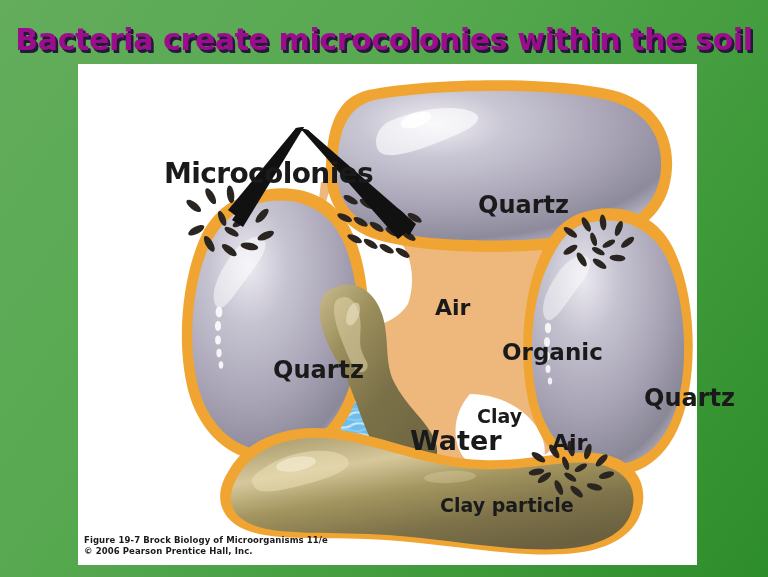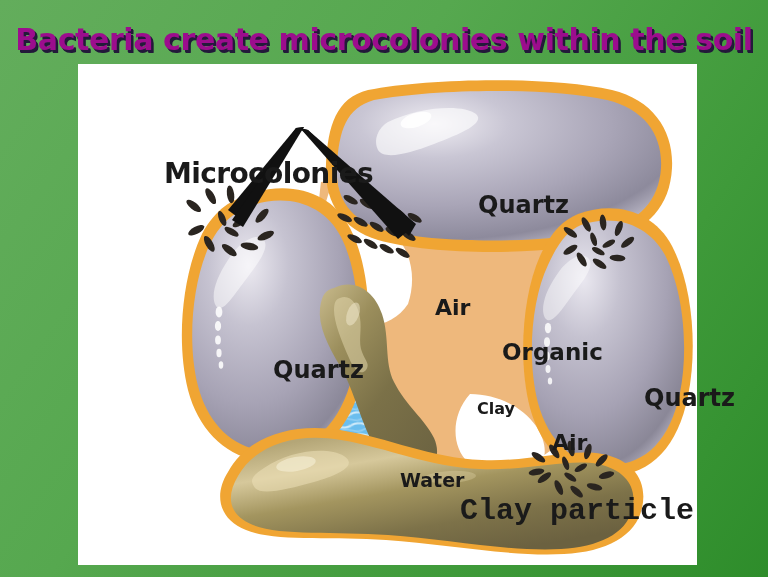--- a/index.html
+++ b/index.html
@@ -72,23 +72,23 @@
     line-height: 1.02;
     pointer-events: none;
   }
   .lbl-microcolonies { left: 86px;  top: 96px;  font-size: 28px; letter-spacing: -0.6px; }
   .lbl-quartz-top    { left: 400px; top: 129px; font-size: 24px; }
   .lbl-quartz-left   { left: 195px; top: 294px; font-size: 24px; }
   .lbl-quartz-right  { left: 566px; top: 322px; font-size: 24px; }
   .lbl-air-1         { left: 357px; top: 233px; font-size: 22px; }
   .lbl-air-2         { left: 474px; top: 368px; font-size: 22px; }
   .lbl-organic       { left: 424px; top: 230px; font-size: 23px; text-align: center; }
-  .lbl-clay-particle { left: 399px; top: 304px; font-size: 16px; text-align: right; }
-  .lbl-water         { left: 322px; top: 363px; font-size: 19px; margin-top: 44px; }
-  .lbl-clay-bottom   { left: 382px; top: 432px; font-size: 30px; font-family: Liberation Mono, monospace; }
+  .lbl-clay-particle { left: 399px; top: 304px; font-size: 19px; text-align: right; }
+  .lbl-water         { left: 332px; top: 363px; font-size: 27px; }
+  .lbl-clay-bottom   { left: 362px; top: 432px; font-size: 19px; }
 </style>
 </head>
 <body>
 
 <div id="slide">
 
   <div id="title">Bacteria create microcolonies within the soil</div>
 
   <div id="panel">
 
@@ -320,14 +320,18 @@
     <div class="fig-label lbl-organic">
       <div>Organic</div>
     </div>
     <div class="fig-label lbl-clay-particle">
       <div>Clay</div>
     </div>
     <div class="fig-label lbl-water">Water</div>
     <div class="fig-label lbl-clay-bottom">Clay particle</div>
   </div>
 
+  <div id="caption">
+    <div>Figure 19-7  Brock Biology of Microorganisms 11/e</div>
+    <div>© 2006 Pearson Prentice Hall, Inc.</div>
+  </div>
 
 </div>
 
 </body></html>

